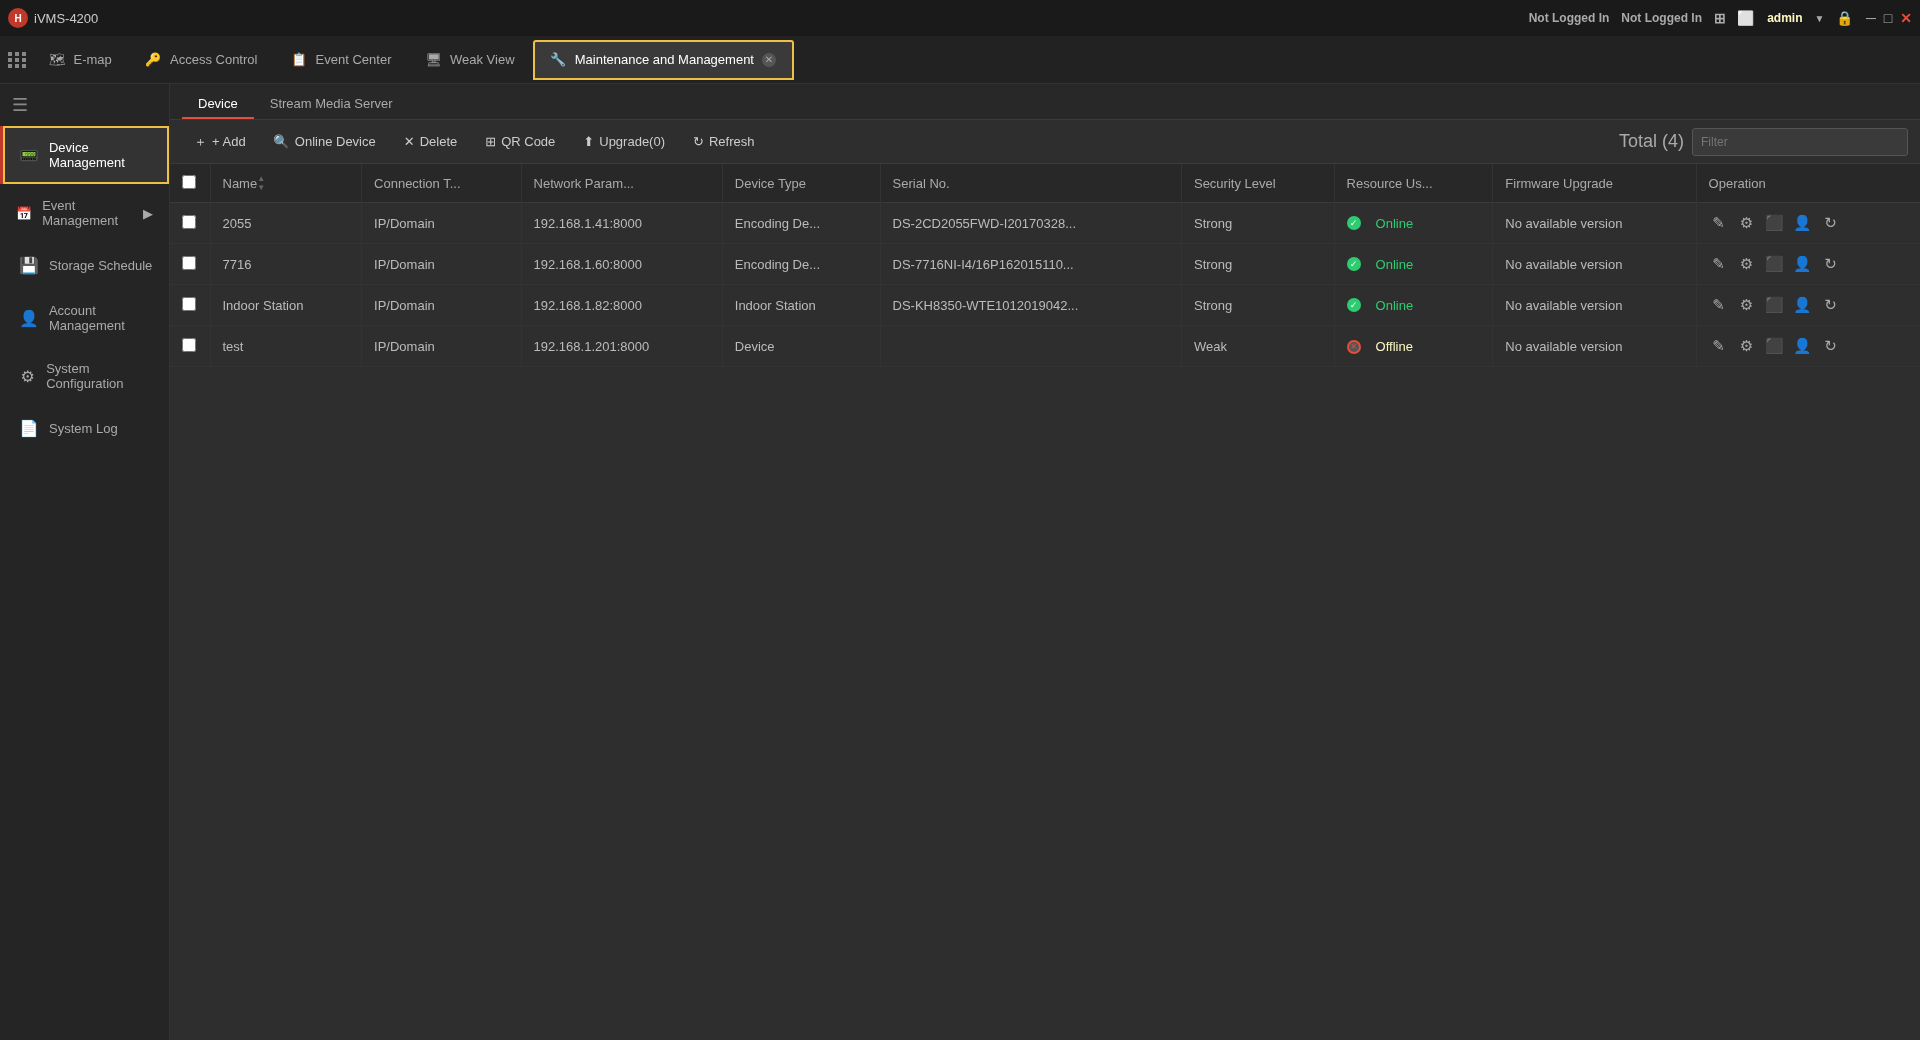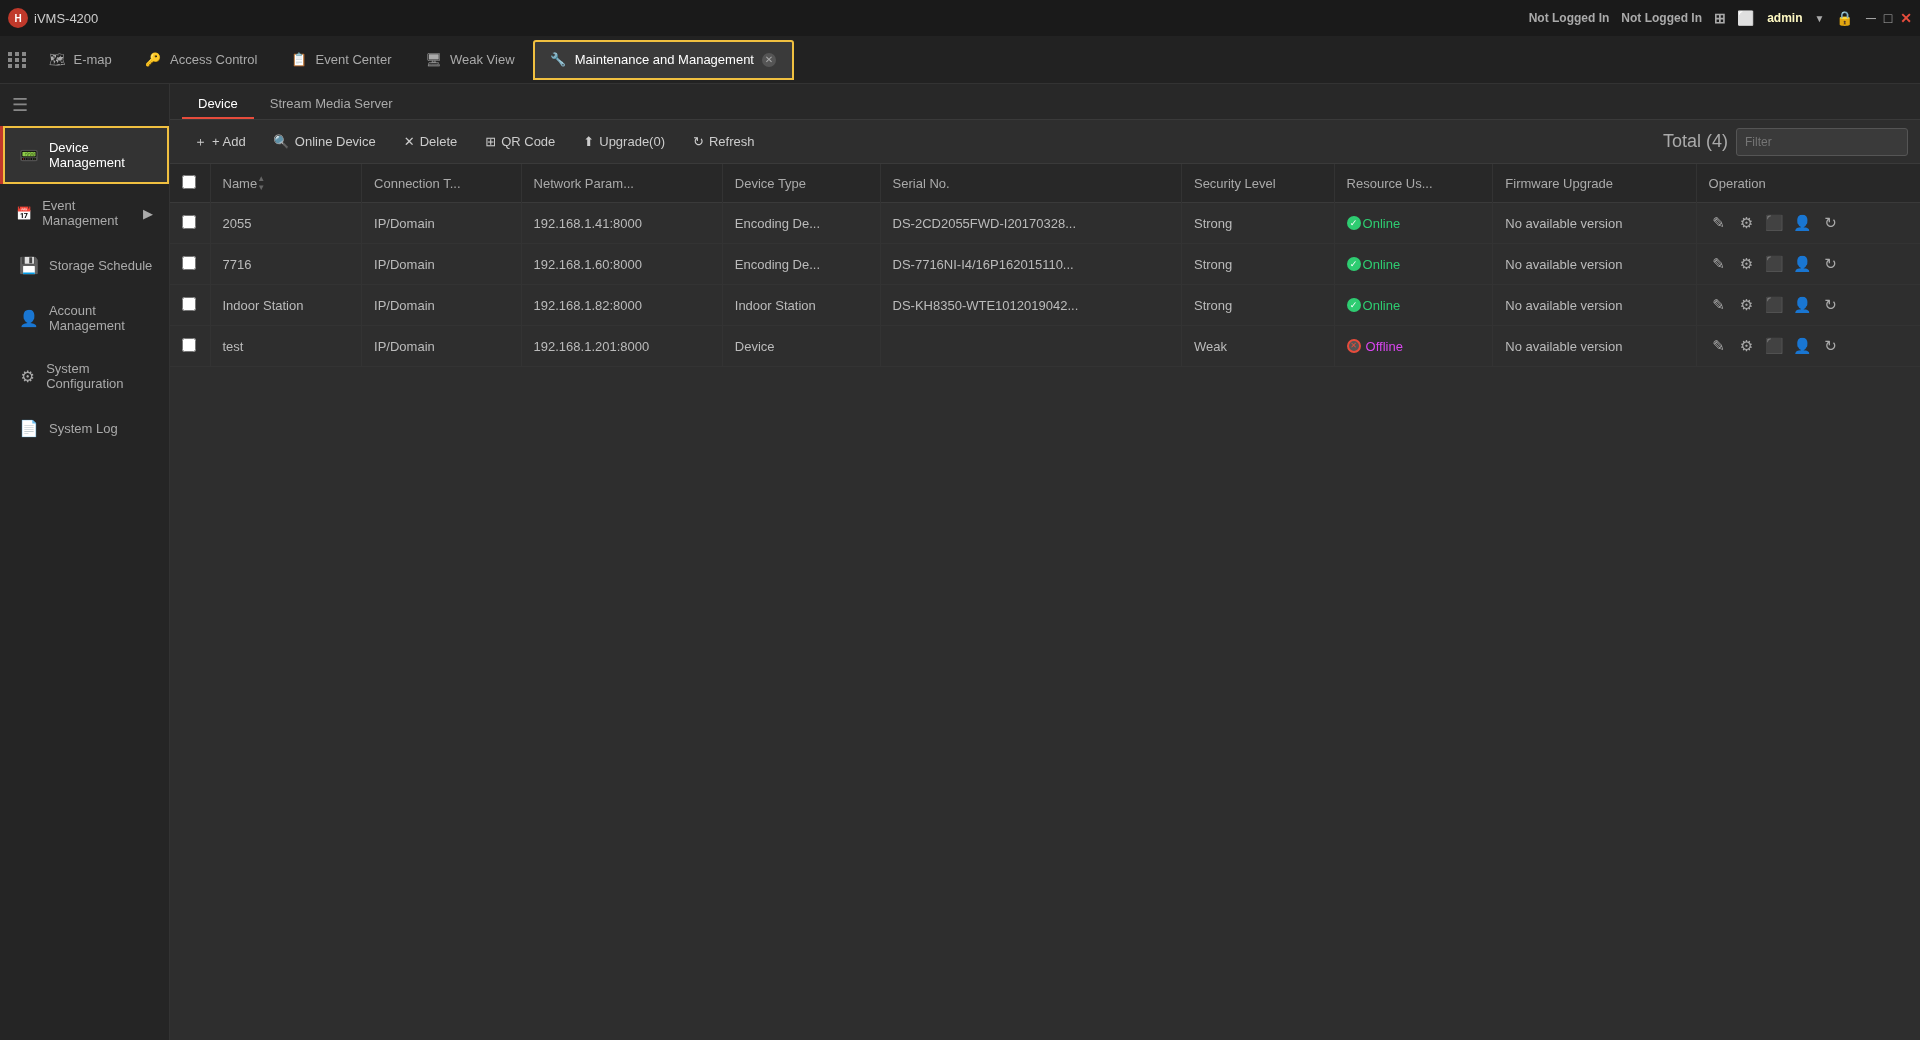--- a/index.html
+++ b/index.html
@@ -226,21 +226,21 @@
       margin-left: auto;
       display: flex;
       align-items: center;
       gap: 8px;
     }
     .total-label {
       color: #aaa;
       font-size: 18px;
     }
     .filter-input {
-      width: 172px;
+      width: 216px;
       height: 28px;
       background: #3a3a3a;
       border: 1px solid #555;
       border-radius: 3px;
       color: #ccc;
       padding: 0 8px;
       font-size: 12px;
     }
 
     
@@ -290,42 +290,42 @@
     tbody td:last-child { border-right: none; }
     .checkbox {
       width: 14px;
       height: 14px;
       border: 1px solid #666;
       background: transparent;
       cursor: pointer;
     }
     .status-online {
       display: flex;
-      gap: 2px;
+      gap: 15px;
       color: #2ecc71;
     }
     .status-online .dot {
       width: 14px;
       height: 14px;
       border-radius: 50%;
       background: #2ecc71;
       display: flex;
       align-items: center;
       justify-content: center;
     }
     .status-online .dot::after {
       content: '✓';
       font-size: 9px;
       color: white;
     }
     .status-offline {
       display: flex;
-      align-items: flex-start;
-      gap: 5px;
-      color: #d946ef;
+      align-items: flex-end;
+      gap: 15px;
+      color: #fef9c3;
     }
     .status-offline .dot {
       width: 14px;
       height: 14px;
       border-radius: 50%;
       background: #555;
       border: 2px solid #e74c3c;
       display: flex;
       align-items: center;
       justify-content: center;

